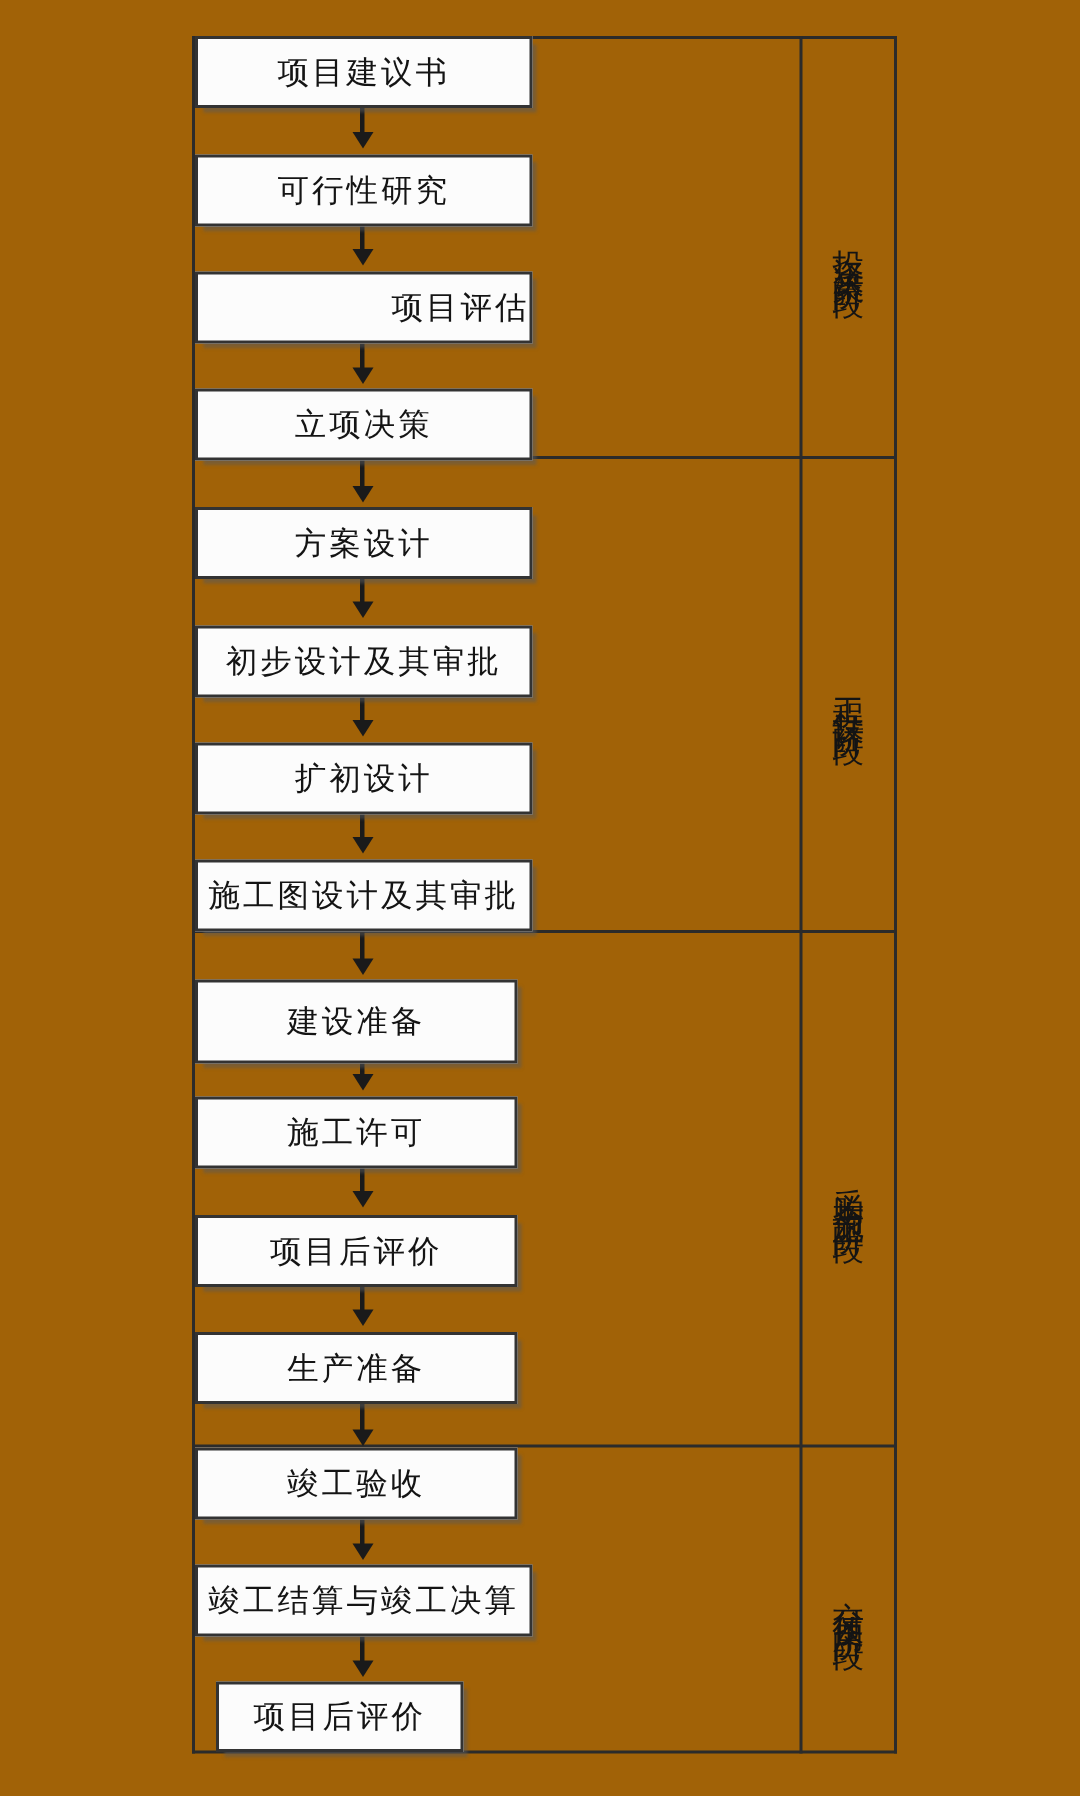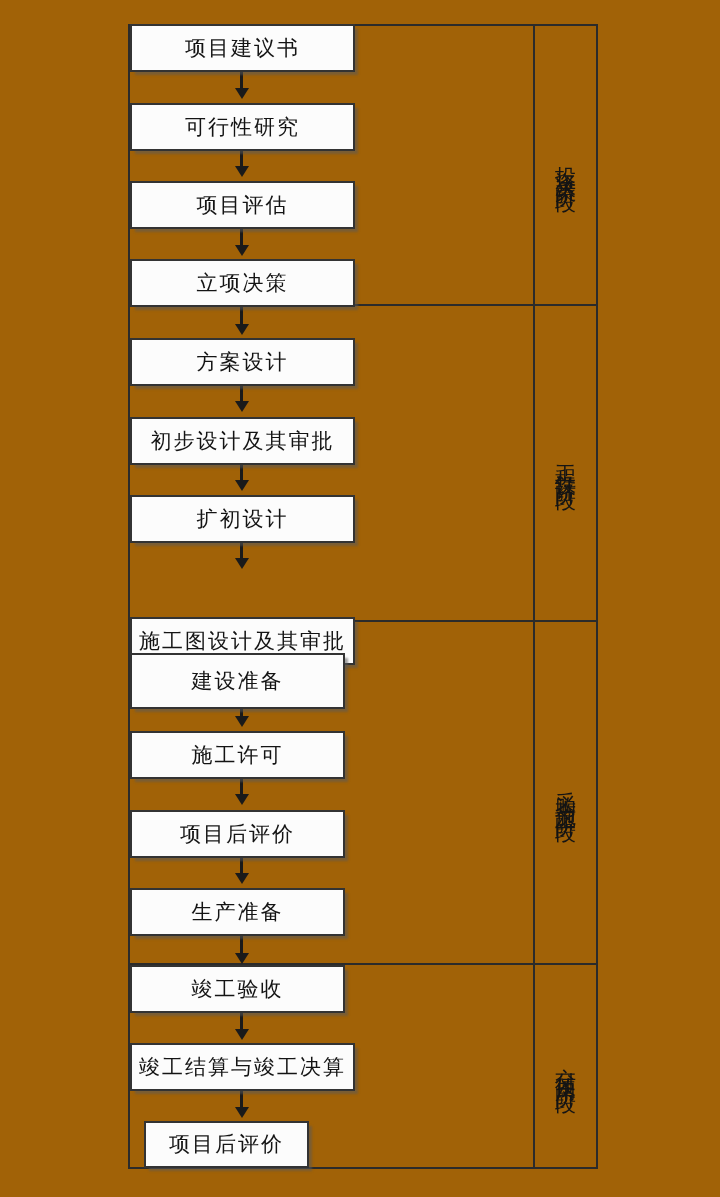--- a/index.html
+++ b/index.html
@@ -142,41 +142,41 @@
   <div class="arrowhead" style="left:235px; top:1107px;"></div>
 
   <div class="node" style="left:130px; top:24px; width:225px; height:48px;">
     <span class="node-label">项目建议书</span>
   </div>
 
   <div class="node" style="left:130px; top:103px; width:225px; height:48px;">
     <span class="node-label">可行性研究</span>
   </div>
 
-  <div class="node" style="left:130px; top:181px; width:225px; height:48px;">
+  <div class="node" style="left:130px; top:181px; width:225px; height:48px;justify-content:flex-end;">
     <span class="node-label">项目评估</span>
   </div>
 
   <div class="node" style="left:130px; top:259px; width:225px; height:48px;">
     <span class="node-label">立项决策</span>
   </div>
 
   <div class="node" style="left:130px; top:338px; width:225px; height:48px;">
     <span class="node-label">方案设计</span>
   </div>
 
   <div class="node" style="left:130px; top:417px; width:225px; height:48px;">
     <span class="node-label">初步设计及其审批</span>
   </div>
 
   <div class="node" style="left:130px; top:495px; width:225px; height:48px;">
     <span class="node-label">扩初设计</span>
   </div>
 
-  <div class="node" style="left:130px; top:573px; width:225px; height:48px;margin-top:44px;">
+  <div class="node" style="left:130px; top:573px; width:225px; height:48px;">
     <span class="node-label">施工图设计及其审批</span>
   </div>
 
   <div class="node" style="left:130px; top:653px; width:215px; height:56px;">
     <span class="node-label">建设准备</span>
   </div>
 
   <div class="node" style="left:130px; top:731px; width:215px; height:48px;text-align:center;">
     <span class="node-label">施工许可</span>
   </div>

